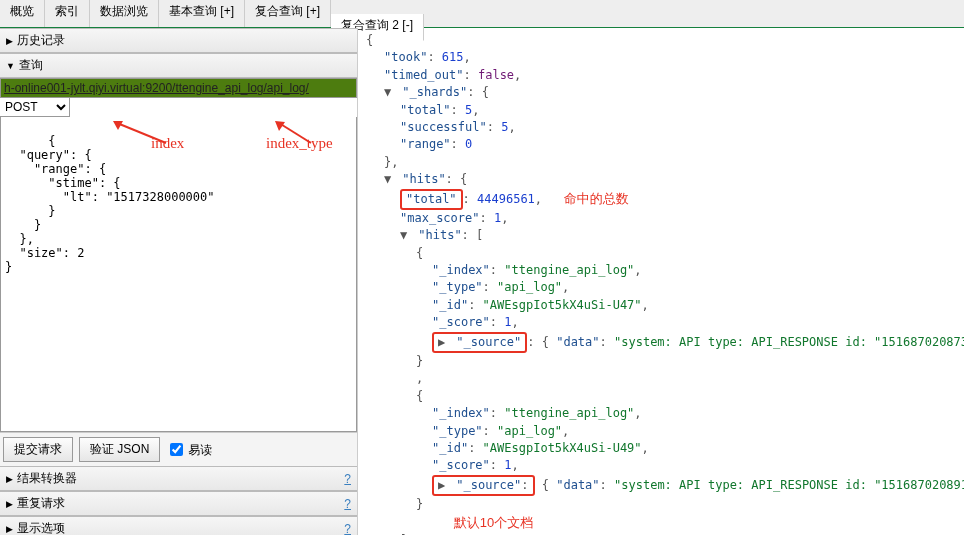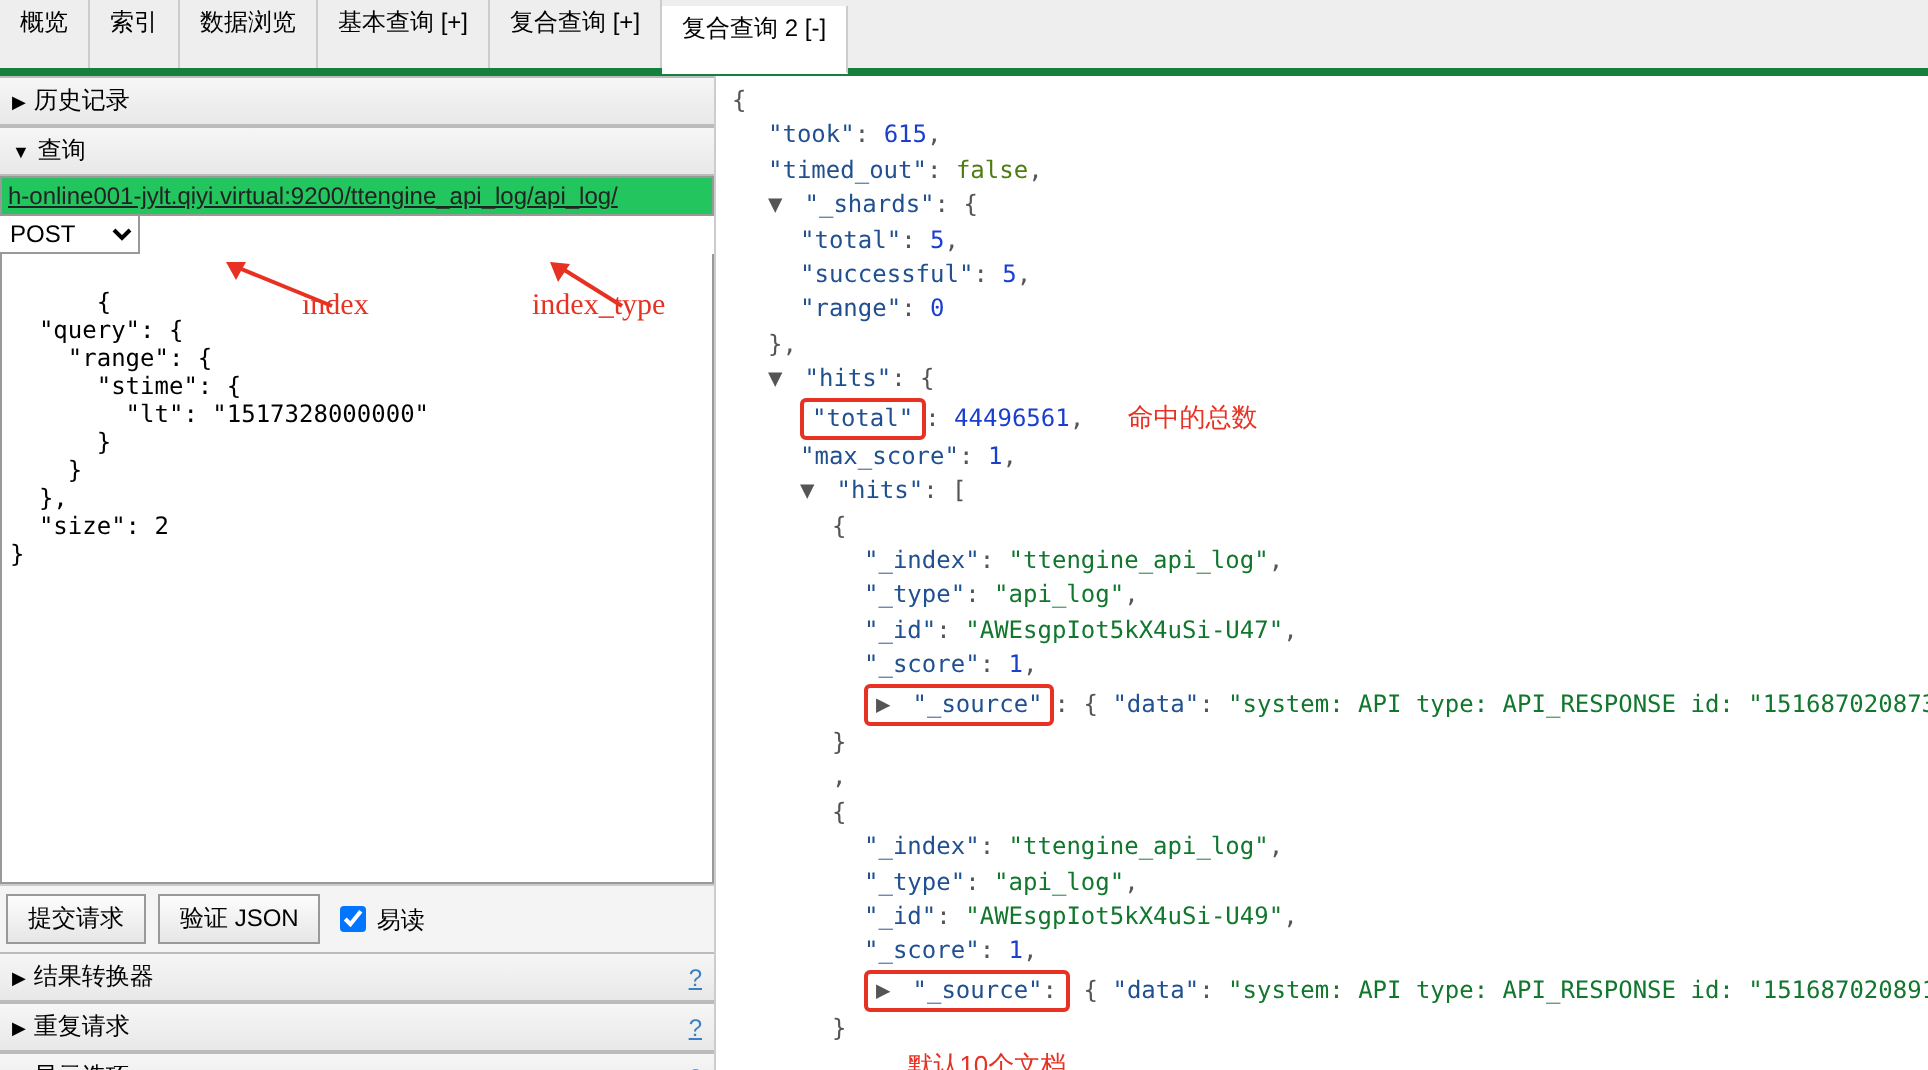--- a/index.html
+++ b/index.html
@@ -8,35 +8,35 @@
     font-family: Arial, "Microsoft YaHei", sans-serif;
     font-size: 12px;
     background: #fff;
     width: 964px;
     height: 535px;
     overflow: hidden;
   }
   .tabs {
     display: flex;
     background: #eee;
-    border-bottom: 4px solid #15803d;
-    height: 38px;
+    border-bottom: 1px solid #15803d;
+    height: 28px;
   }
   .tab {
     padding: 3px 10px;
     border-right: 1px solid #ccc;
     background: #eee;
     font-size: 12px;
     cursor: pointer;
   }
   .tab.active {
     background: #fff;
     border-bottom: 1px solid #fff;
     position: relative;
-    top: 3px;
+    top: 14px;
   }
   .main {
     display: flex;
     height: calc(100% - 22px);
   }
   .left {
     width: 358px;
     border-right: 1px solid #ccc;
     display: flex;
     flex-direction: column;
@@ -65,21 +65,21 @@
   }
   .panel-hdr .tri { margin-right: 4px; font-size: 9px; }
   .panel-hdr .help { margin-left: auto; color: #3a7fbf; text-decoration: underline; cursor: pointer; }
   .url-input {
     width: 100%;
     border: 1px solid #999;
     padding: 2px 3px;
     font-size: 12px;
     text-decoration: underline;
     color: #222;
-    background: #22c55e;
+    background: #4d7c0f;
   }
   .second-row { display: flex; }
   .search-box {
     flex: 1;
     border: 1px solid #999;
     border-top: none;
     padding: 2px 3px;
     font-size: 12px;
   }
   .method-sel {
@@ -116,21 +116,21 @@
     padding: 3px 10px;
     font-size: 12px;
     cursor: pointer;
   }
   .chk { display: flex; align-items: flex-end; gap: 2px; }
 
   
   .k { color: #205090; } 
   .s { color: #11772d; } 
   .n { color: #1a3fcf; } 
-  .b { color: #4d7c0f; margin-top: 24px; }
+  .b { color: #701a75; margin-top: 24px; }
   .p { color: #555; } 
   .toggle { color: #555; cursor: pointer; display: inline-block; width: 11px; }
   .hl-box {
     border: 2px solid #e73223;
     border-radius: 3px;
     padding: 0 4px;
     display: inline-block;
   }
   .hl-label { color: #e73223; font-family: Arial, "Microsoft YaHei"; font-size: 13px; }
 

